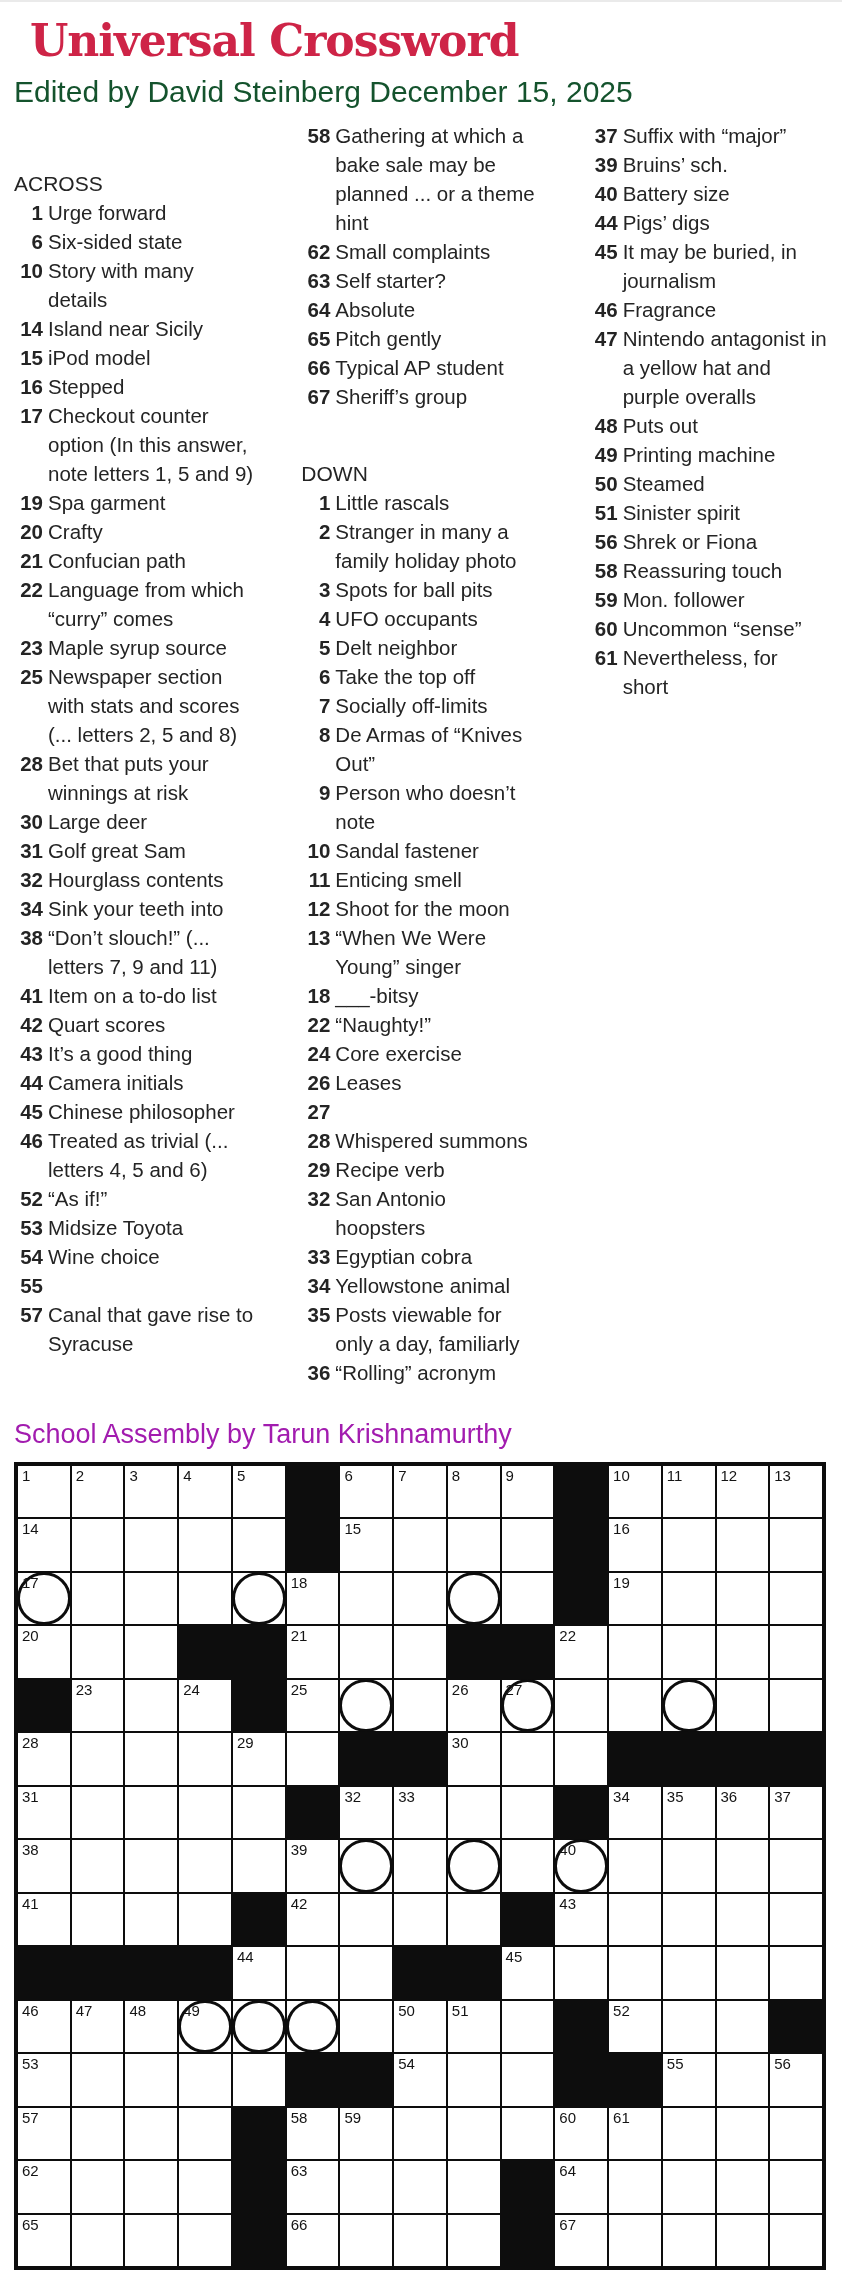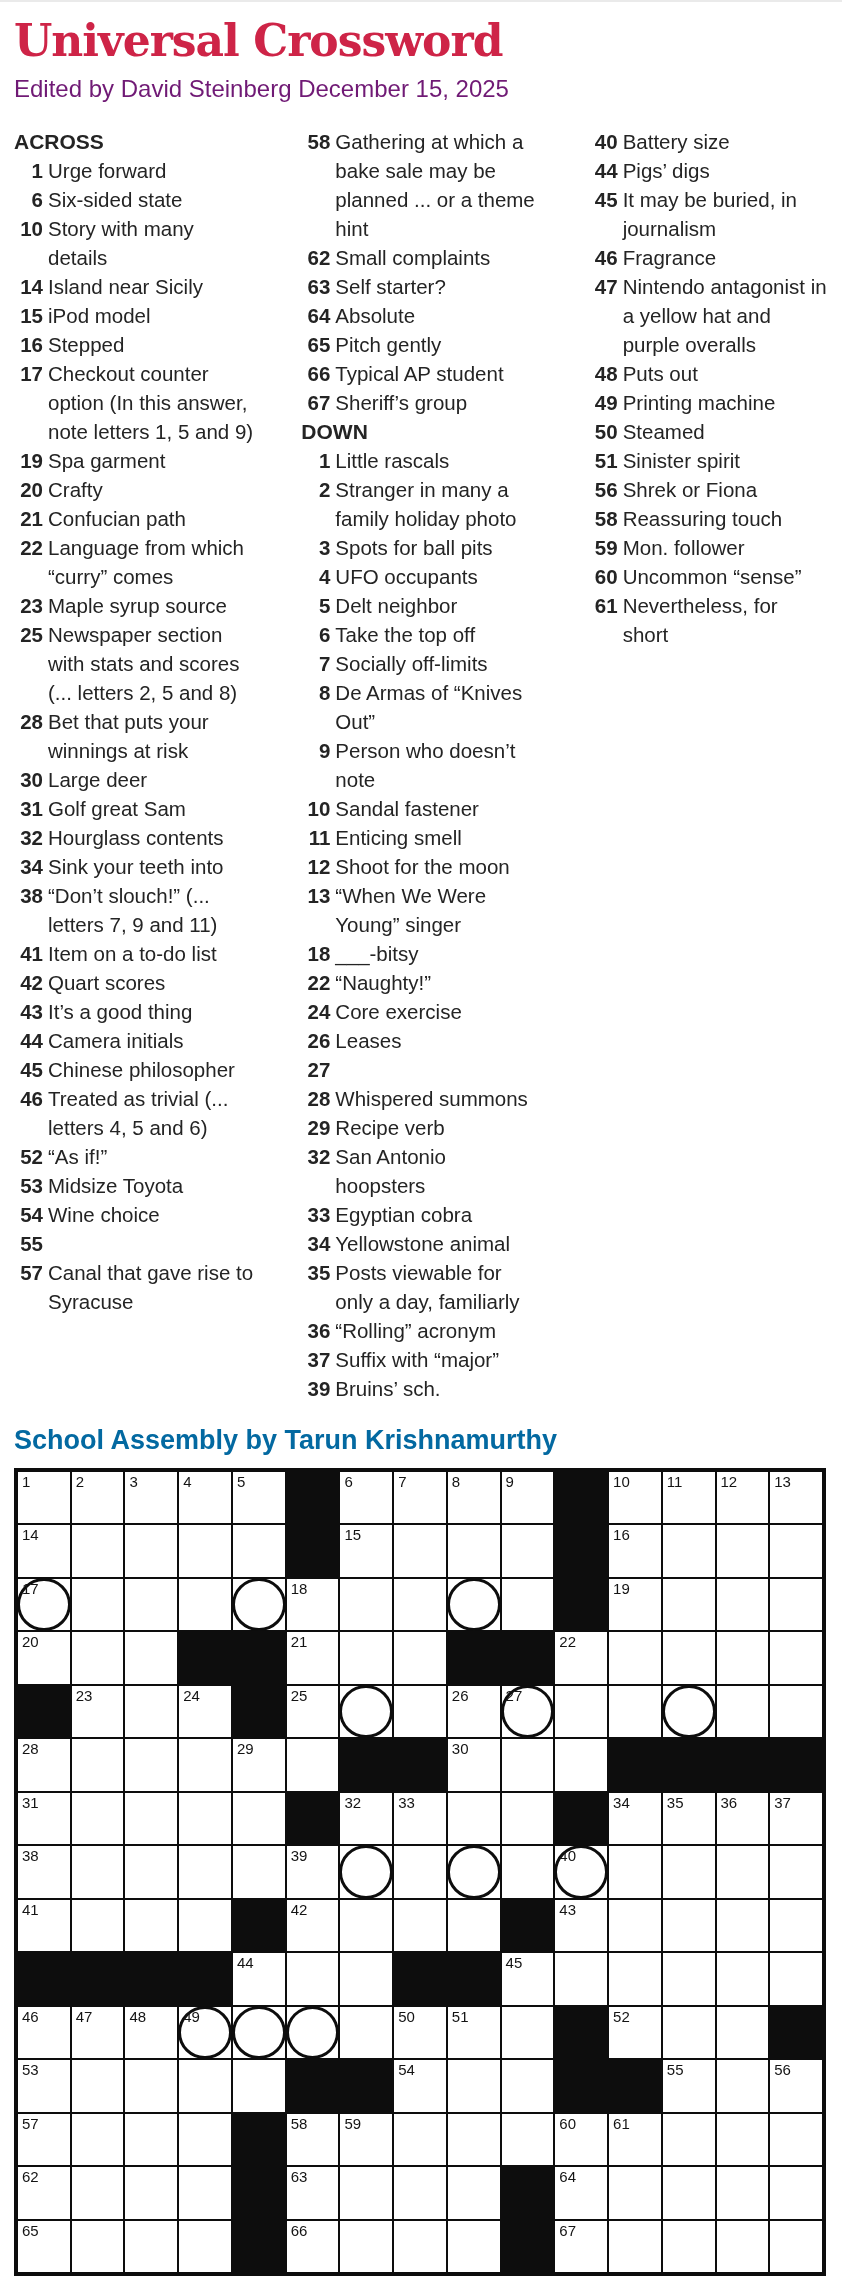--- a/index.html
+++ b/index.html
@@ -15,58 +15,59 @@
     border-top:2px solid #eaeaea;
   }
   .page{padding:8px 14px 10px 14px;}
   h1.main-title{
     font-family:"DejaVu Serif",serif;
     font-weight:bold;
     font-size:44px;
     line-height:1.15;
     color:var(--accent);
     letter-spacing:-1px;
-    margin:6px 0 8px 0;
+    margin:6px 0 8px 16px;
   }
   .byline{
-    font-size:24px;
-    color:#701a75;
-    margin:0 0 24px 0;
+    font-size:30px;
+    color:#14532d;
+    margin:0 0 12px 0;
   }
   .clues-flow{
     columns:3;
     column-gap:48px;
     column-fill:auto;
     height:1292px;
     font-size:20.5px;
     line-height:29px;
     color:#242424;
     overflow:hidden;
   }
   .section-label{
-    font-weight:bold;
+    font-weight:normal;
     font-size:21px;
     break-inside:avoid;
+    margin-top:48px;
   }
   .clue{
     display:flex;
     break-inside:avoid;
   }
   .cnum{
     flex:0 0 34px;
     text-align:right;
     font-weight:bold;
     padding-right:5px;
     box-sizing:border-box;
   }
   .ctxt{flex:1;}
   h2.puzzle-title{
     font-size:27px;
-    font-weight:bold;
-    color:#0369a1;
+    font-weight:normal;
+    color:#a21caf;
     margin:6px 0 12px 0;
   }
   .grid{
     box-sizing:border-box;
     width:812px;
     background:var(--grid-black);
     border:4px solid var(--grid-black);
     display:grid;
     grid-template-columns:repeat(15,1fr);
     grid-auto-rows:51.5px;

